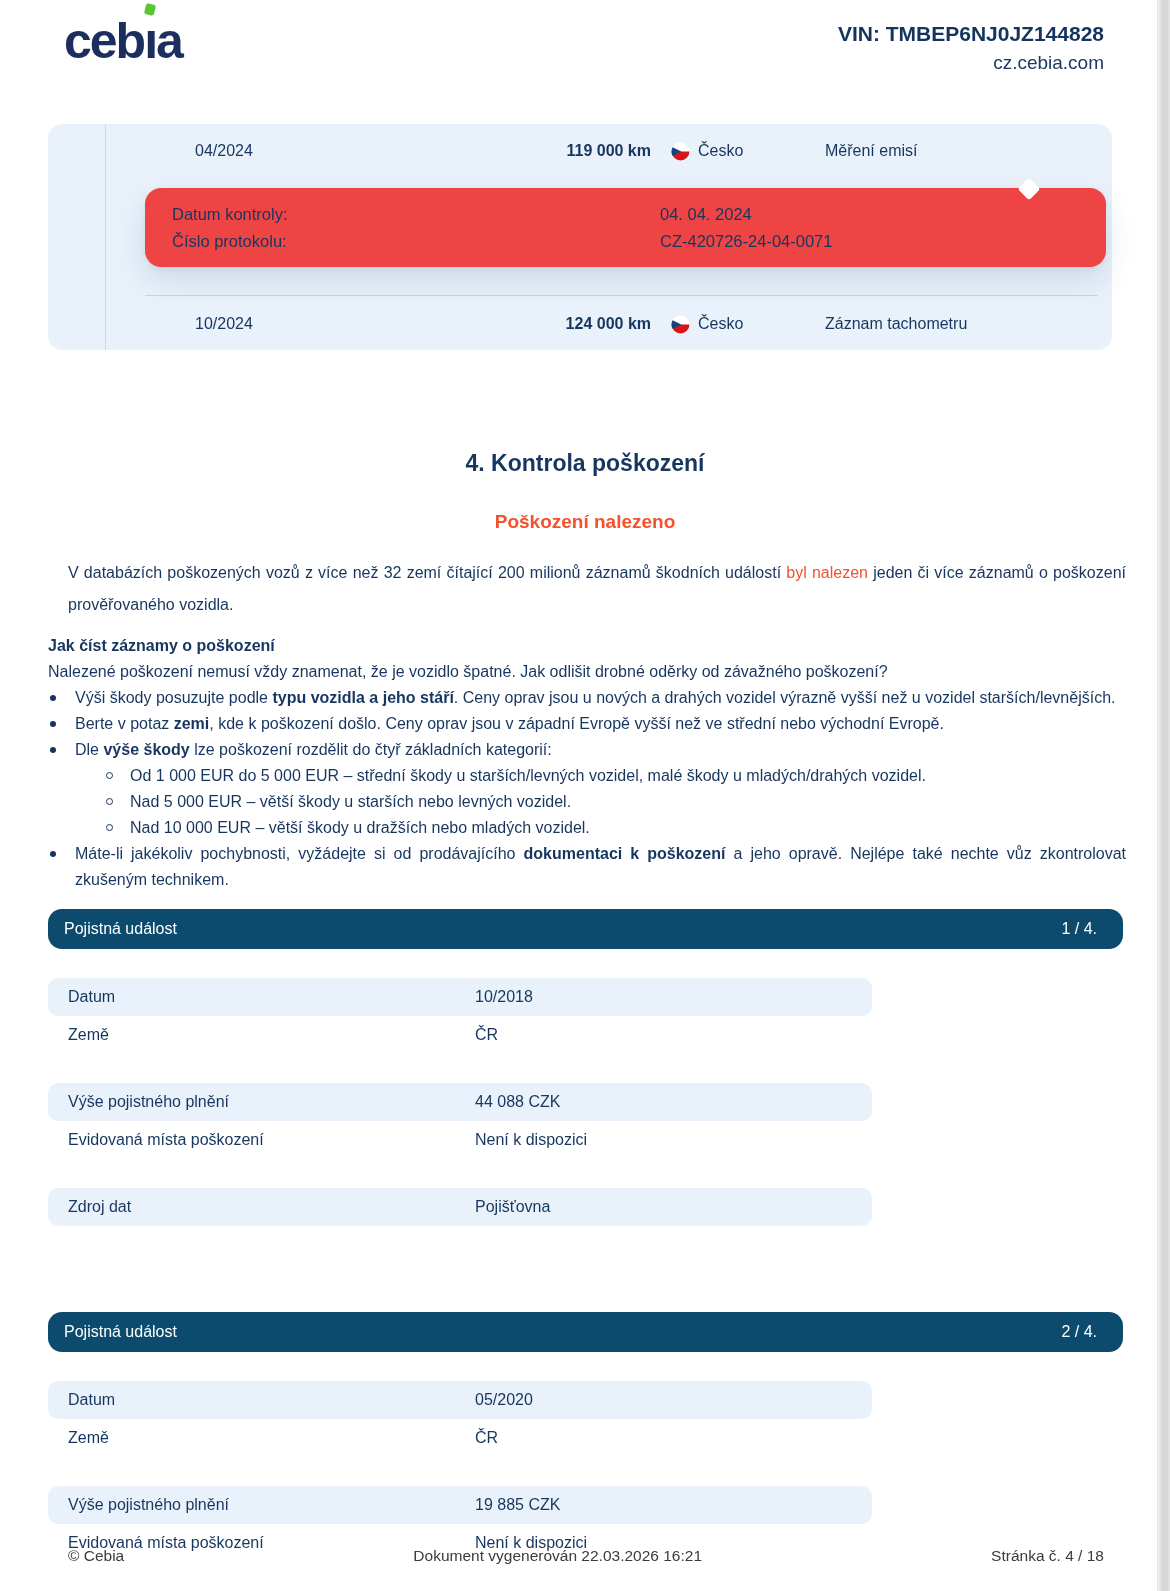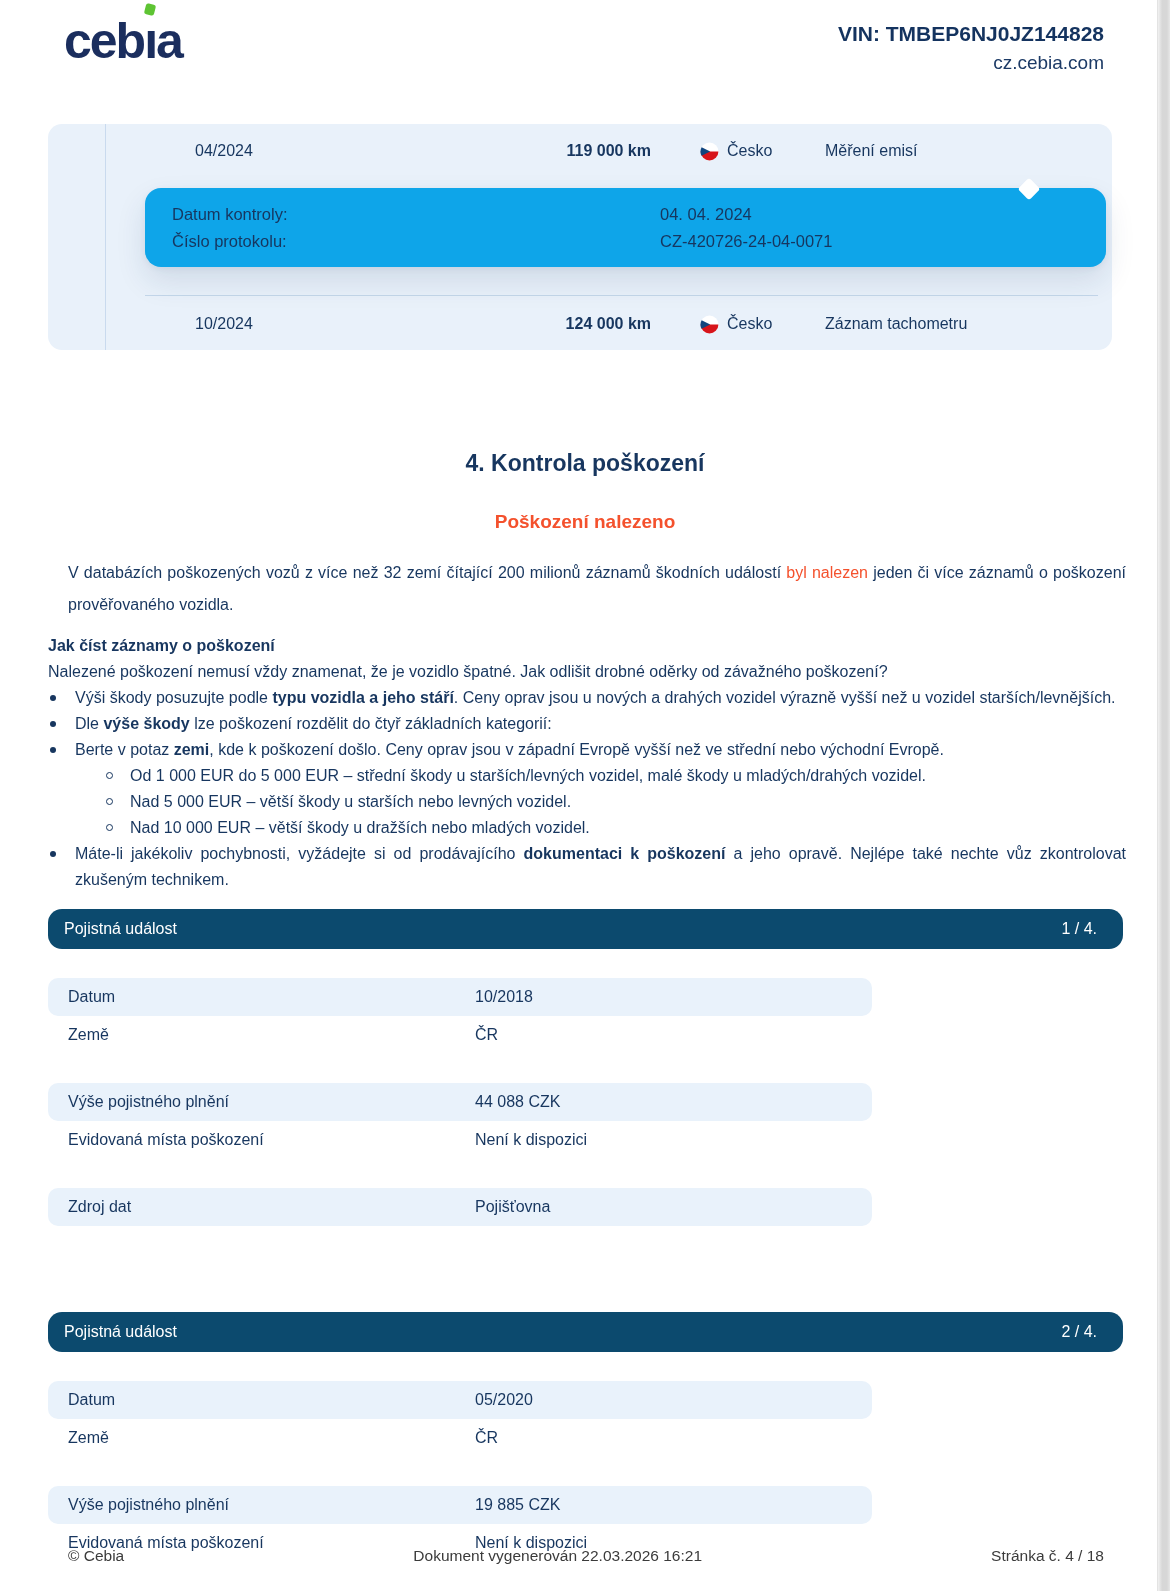--- a/index.html
+++ b/index.html
@@ -14,23 +14,23 @@
   .logo-accent { position:absolute; top:-12px; left:1px; width:10px; height:11px; background:#5ec433; border-radius:2.5px; transform:rotate(14deg); }
   .header-right { text-align:right; padding-top:6px; }
   .vin { font-size:21px; font-weight:bold; color:#14335f; }
   .site { font-size:19px; color:#1c3a66; margin-top:6px; }
 
   
   .records-panel { position:relative; margin:50px 0 0 48px; width:1064px; background:#e9f1fa; border-radius:14px; padding:8px 0 6px 0; }
   .timeline-line { position:absolute; left:57px; top:0; bottom:0; width:1px; background:#c9daee; }
   .record-row { display:grid; grid-template-columns:120px 336px 174px 1fr; padding-left:147px; align-items:center; height:38px; font-size:16px; color:#17365f; }
   .rr-km { font-weight:bold; text-align:right; }
-  .rr-country { display:flex; align-items:center; gap:8px; padding-left:49px; }
+  .rr-country { display:flex; align-items:center; gap:8px; padding-left:20px; }
   .flag { width:19px; height:19px; display:block; }
-  .detail-card { position:relative; margin:18px 0 28px 97px; width:961px; background:#0ea5e9; border-radius:16px;
+  .detail-card { position:relative; margin:18px 0 28px 97px; width:961px; background:#ef4444; border-radius:16px;
                  padding:13px 0 12px 27px; box-shadow:0 14px 30px rgba(23,54,95,0.12), 0 2px 6px rgba(23,54,95,0.06); }
   .card-notch { position:absolute; top:-7px; left:876px; width:16px; height:16px; background:#fff; transform:rotate(45deg); border-radius:3px; }
   .card-row { display:grid; grid-template-columns:488px 1fr; font-size:16.5px; line-height:27px; }
   .panel-divider { margin:0 14px 0 97px; border-top:1px solid #c4d7ea; height:0; }
   .record-row.second { margin-top:8px; height:40px; }
 
   
   .section-title { margin-top:100px; text-align:center; font-size:23px; font-weight:bold; color:#17365f; }
   .section-status { margin-top:34px; text-align:center; font-size:19px; font-weight:600; color:#f4512d; }
   .body-copy { margin:24px 44px 0 48px; font-size:16px; color:#17365f; }
@@ -131,25 +131,25 @@
     <div class="howto-title">Jak číst záznamy o poškození</div>
     <div class="howto-intro">Nalezené poškození nemusí vždy znamenat, že je vozidlo špatné. Jak odlišit drobné oděrky od závažného poškození?</div>
 
     <ul class="main-list">
       <li>
         <span class="dot-marker"></span>
         <span class="li-content"><span>Výši škody posuzujte podle </span><span style="font-weight: bold;">typu vozidla a jeho stáří</span><span>. Ceny oprav jsou u nových a drahých vozidel výrazně vyšší než u vozidel starších/levnějších.</span></span>
       </li>
       <li>
         <span class="dot-marker"></span>
+        <span class="li-content"><span>Berte v potaz </span><span style="font-weight: bold;">zemi</span><span>, kde k poškození došlo. Ceny oprav jsou v západní Evropě vyšší než ve střední nebo východní Evropě.</span></span>
+      </li>
+      <li>
+        <span class="dot-marker"></span>
         <span class="li-content"><span>Dle </span><span style="font-weight: bold;">výše škody</span><span> lze poškození rozdělit do čtyř základních kategorií:</span></span>
-      </li>
-      <li>
-        <span class="dot-marker"></span>
-        <span class="li-content"><span>Berte v potaz </span><span style="font-weight: bold;">zemi</span><span>, kde k poškození došlo. Ceny oprav jsou v západní Evropě vyšší než ve střední nebo východní Evropě.</span></span>
       </li>
     </ul>
     <ul class="sub-list">
       <li>
         <span class="circle-marker"></span>
         <span class="li-content">Od 1 000 EUR do 5 000 EUR – střední škody u starších/levných vozidel, malé škody u mladých/drahých vozidel.</span>
       </li>
       <li>
         <span class="circle-marker"></span>
         <span class="li-content">Nad 5 000 EUR – větší škody u starších nebo levných vozidel.</span>

